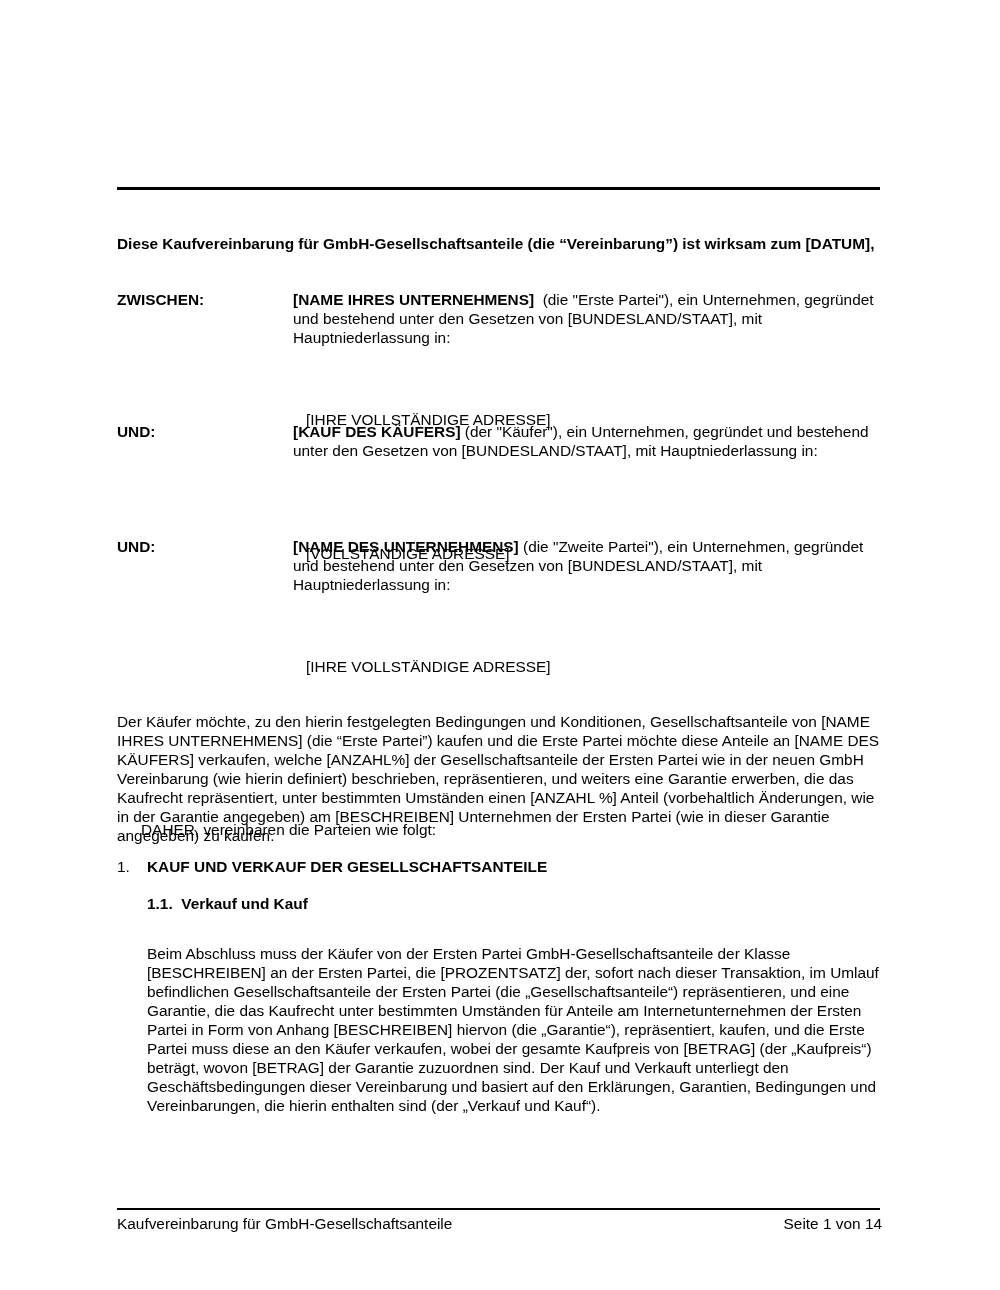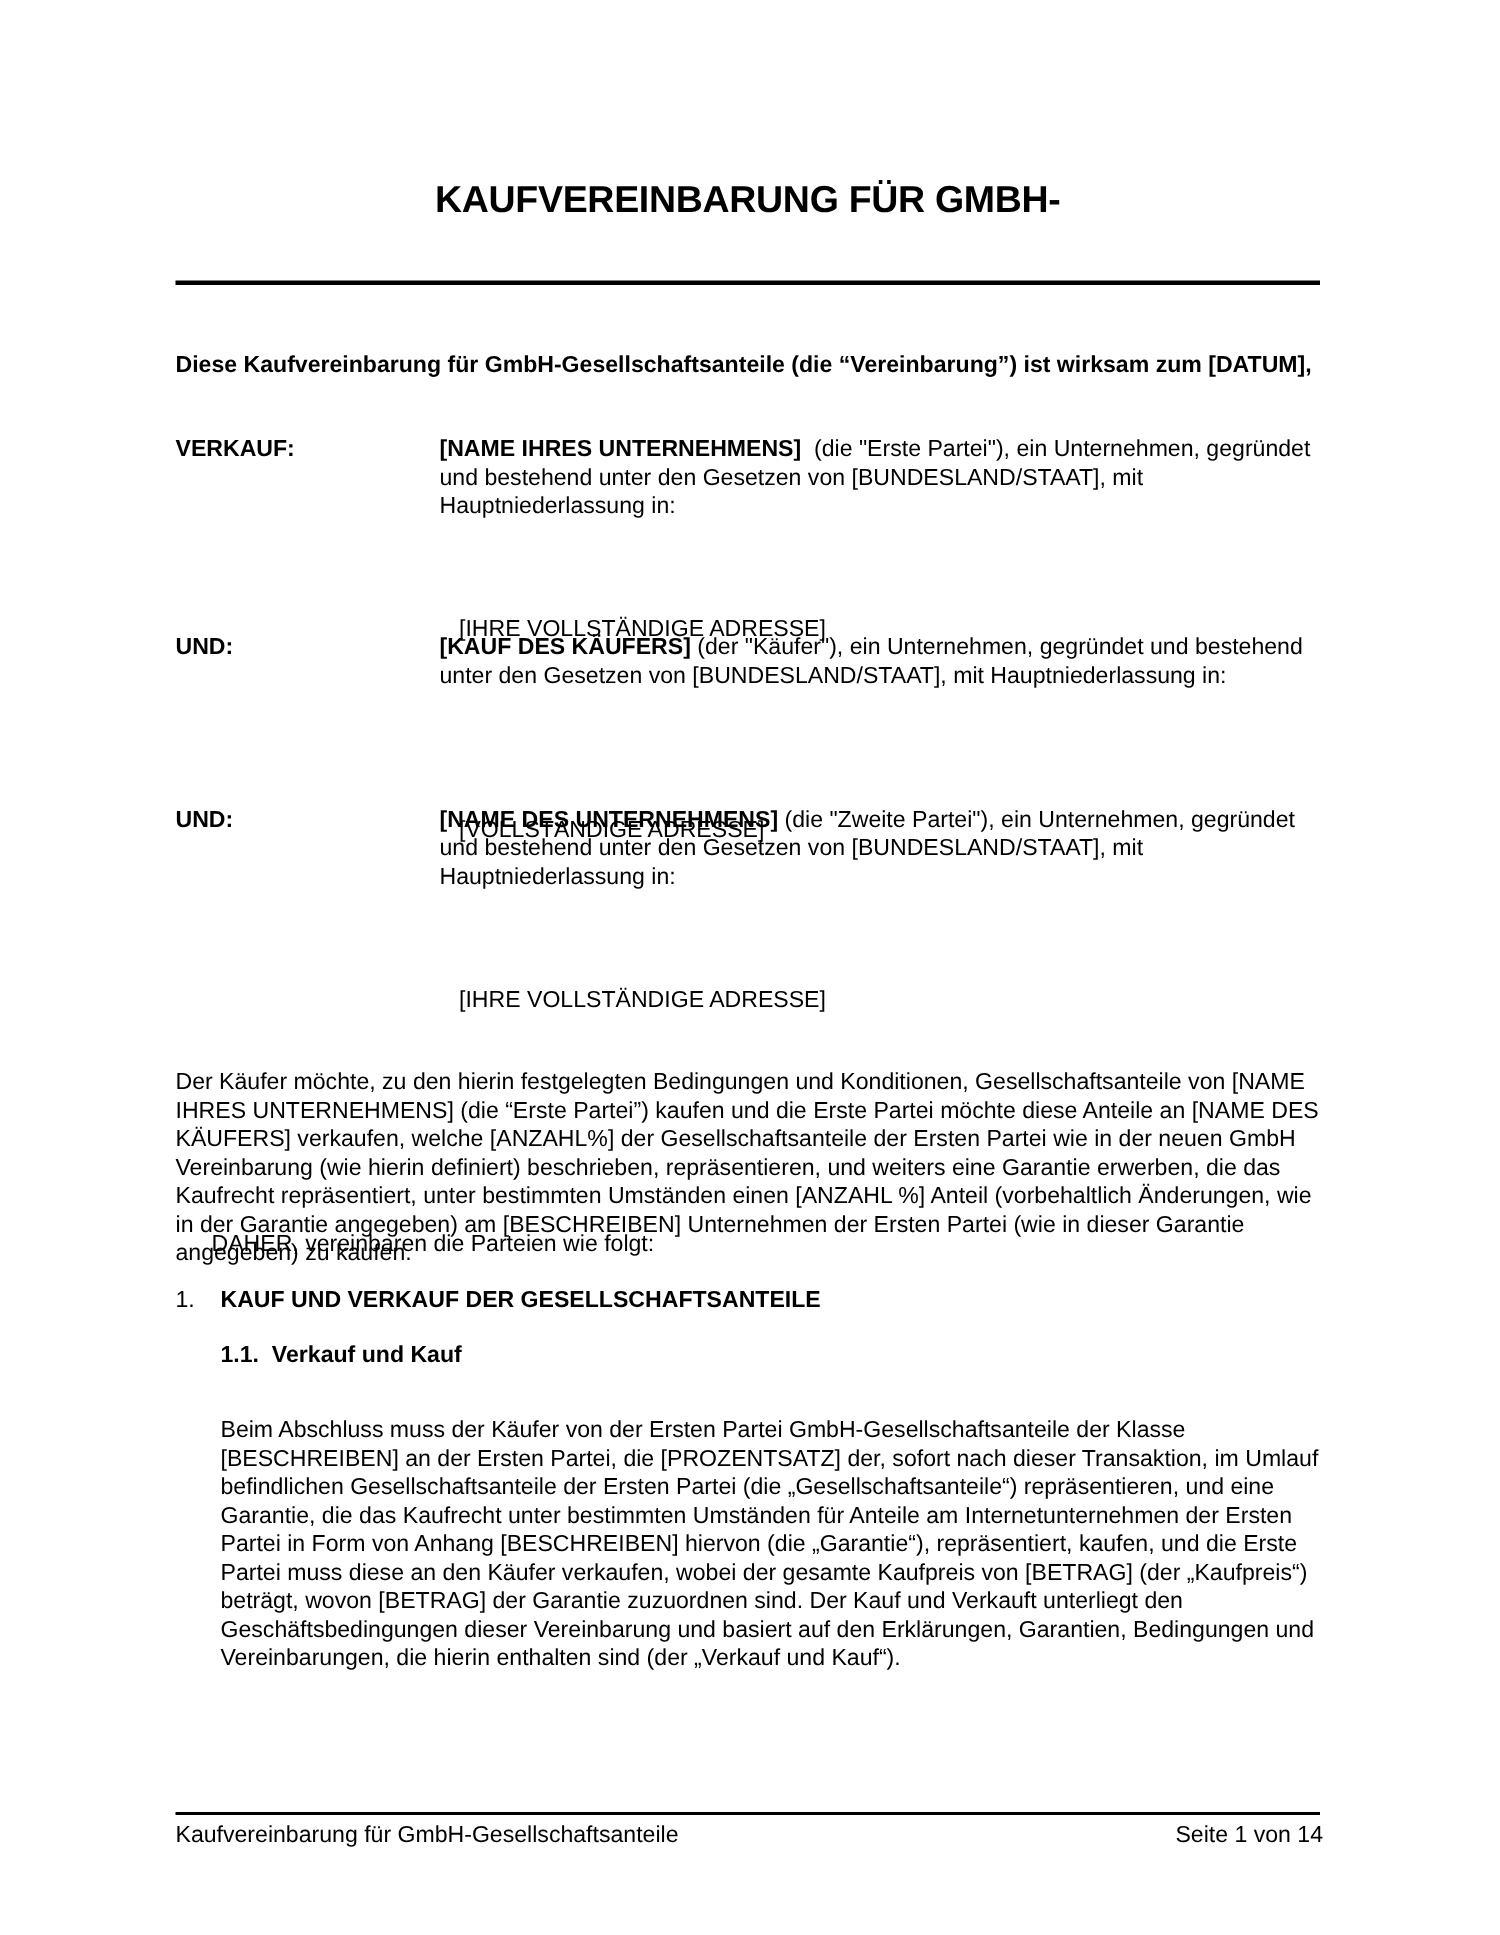--- a/index.html
+++ b/index.html
@@ -47,27 +47,26 @@
   }
   .footer-left { position: absolute; left: 117px; top: 1214px; line-height: 19px; }
   .footer-right { position: absolute; right: 118px; top: 1214px; line-height: 19px; }
 </style>
 </head>
 <body>
 
 <div>
 
   <div class="title">
-    <div>KAUFVEREINBARUNG FÜR GMBH-</div>
   </div>
   <div class="title-rule"></div>
 
   <div class="intro">Diese Kaufvereinbarung für GmbH-Gesellschaftsanteile (die “Vereinbarung”) ist wirksam zum [DATUM],</div>
 
-  <div class="party-label" style="top:290px;">VERKAUF:</div>
+  <div class="party-label" style="top:290px;">ZWISCHEN:</div>
   <div class="party-text" style="top:290px;"><b>[NAME IHRES UNTERNEHMENS]</b><span style="white-space:pre-wrap;">  (die "Erste Partei"), ein Unternehmen, gegründet und bestehend unter den Gesetzen von [BUNDESLAND/STAAT], mit Hauptniederlassung in:</span></div>
   <div class="party-address" style="top:366px;">[IHRE VOLLSTÄNDIGE ADRESSE]</div>
 
   <div class="party-label" style="top:422px;">UND:</div>
   <div class="party-text" style="top:422px;"><b>[KAUF DES KÄUFERS]</b><span style="white-space:pre-wrap;"> (der "Käufer"), ein Unternehmen, gegründet und bestehend unter den Gesetzen von [BUNDESLAND/STAAT], mit Hauptniederlassung in:</span></div>
   <div class="party-address" style="top:500px;">[VOLLSTÄNDIGE ADRESSE]</div>
 
   <div class="party-label" style="top:537px;">UND:</div>
   <div class="party-text" style="top:537px;"><b>[NAME DES UNTERNEHMENS]</b><span style="white-space:pre-wrap;"> (die "Zweite Partei"), ein Unternehmen, gegründet und bestehend unter den Gesetzen von [BUNDESLAND/STAAT], mit Hauptniederlassung in:</span></div>
   <div class="party-address" style="top:613px;">[IHRE VOLLSTÄNDIGE ADRESSE]</div>

